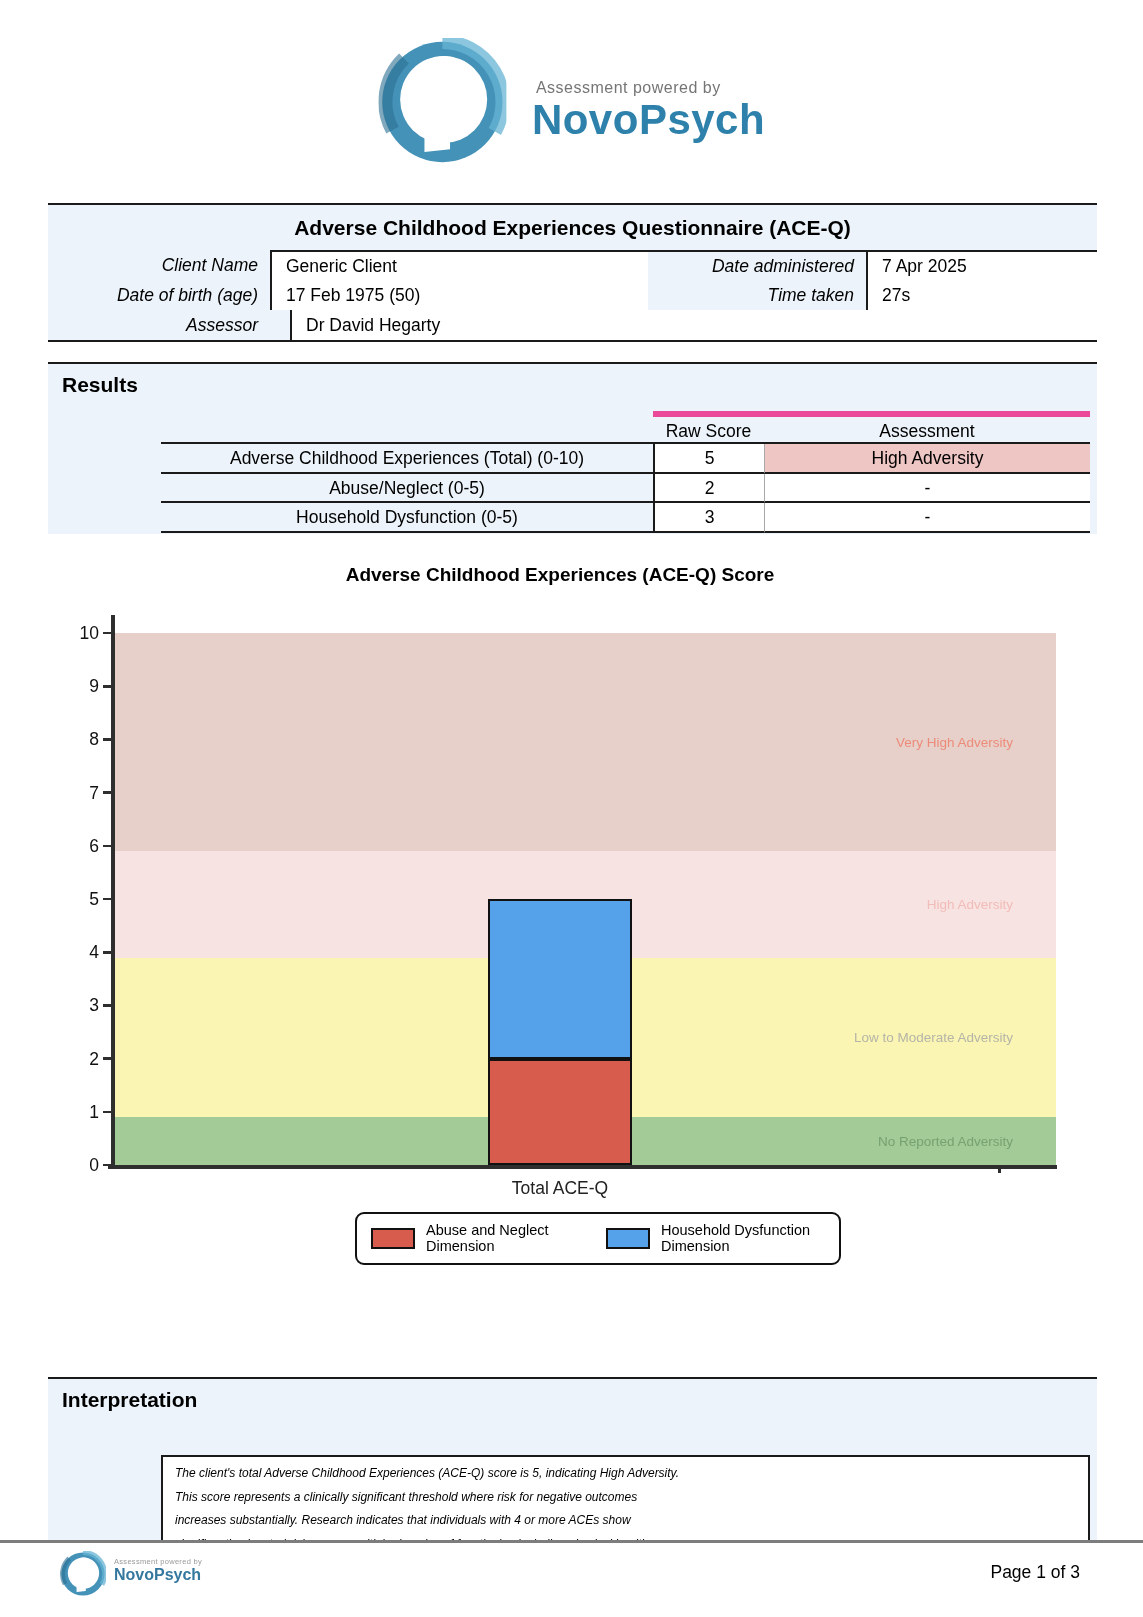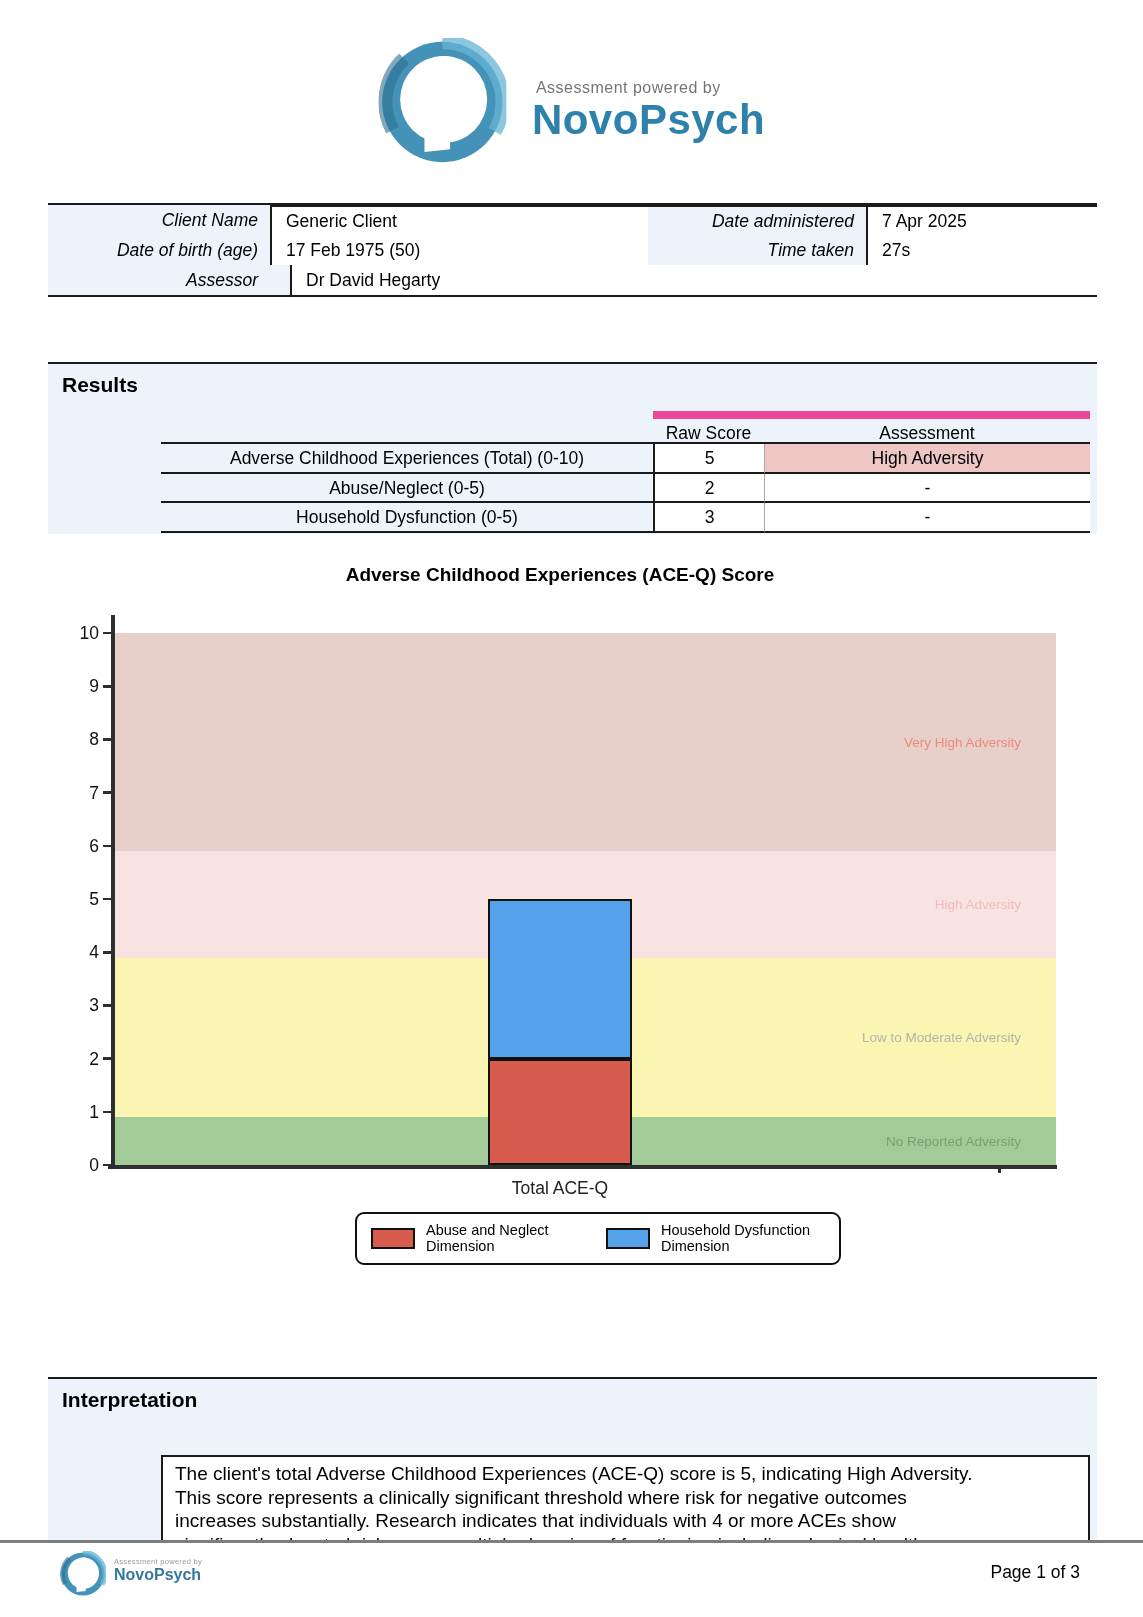--- a/index.html
+++ b/index.html
@@ -31,32 +31,32 @@
   .section-block { position:absolute; left:48px; width:1049px; background:#ecf3fa;
     border-top:2.5px solid #1a1a1a; }
   .section-heading { font-size:21px; font-weight:bold; padding:9px 0 0 14px; }
 
   
   .results-block { top:362px; height:172px; }
   .results-table { position:absolute; left:113px; top:47px;
     display:grid; grid-template-columns:492px 111px 326px; }
   .results-table .cell { font-size:17.5px; text-align:center; }
   .results-table .hdr { height:33px; line-height:33px; border-bottom:2px solid #1a1a1a; }
-  .results-table .hdr.scored { border-top:8px solid #ec4899; line-height:29px; }
+  .results-table .hdr.scored { border-top:6px solid #ec4899; line-height:29px; }
   .results-table .row-cell { height:29.5px; line-height:29.5px; border-bottom:2px solid #1a1a1a; }
   .results-table .raw { background:#fff; border-left:2px solid #1a1a1a; }
   .results-table .desc { background:#fff; border-left:1.5px solid #a8a8a8; }
 
   
   .chart { position:absolute; left:0; top:558px; width:1143px; height:722px; }
   .chart-title { position:absolute; left:115px; top:6px; width:890px; text-align:center;
     font-size:19px; font-weight:bold; }
   .plot { position:absolute; left:115px; top:75px; width:941px; height:532px; }
   .band { position:absolute; left:0; width:100%; z-index:0; }
-  .band-label { position:absolute; right:0; width:100%; display:flex; align-items:center;
+  .band-label { position:absolute; right:8px; width:100%; display:flex; align-items:center;
     justify-content:flex-end; padding-right:35px; font-size:13.5px; z-index:1; }
   .yaxis { position:absolute; left:-4px; top:-18px; height:554px; width:4px; background:#2e2e2e; z-index:3; }
   .xaxis { position:absolute; left:-7px; right:-1px; bottom:-4px; height:4.5px; background:#2e2e2e; z-index:3; }
   .ytick { position:absolute; left:-12px; width:12px; height:2.5px; background:#2e2e2e; z-index:3; }
   .ytick-label { position:absolute; left:-54px; width:38px; text-align:right; font-size:17.5px;
     line-height:18px; color:#111; z-index:3; }
   .x-end-tick { position:absolute; width:2.5px; height:8px; background:#2e2e2e; z-index:3; }
   .bar { position:absolute; bottom:0; z-index:2; }
   .bar-seg { position:absolute; left:0; right:0; border:2.2px solid #111; }
   .x-cat-label { position:absolute; top:620px; left:460px; width:200px; text-align:center;
@@ -64,21 +64,21 @@
   .legend { position:absolute; left:355px; top:654px; background:#fff; border:2px solid #111;
     border-radius:9px; padding:9px 18px 9px 14px; display:flex; align-items:center; gap:20px; }
   .legend-item { display:flex; align-items:center; gap:11px; }
   .legend-swatch { width:44px; height:21px; border:2.4px solid #111; flex:none; }
   .legend-label { font-size:14.5px; line-height:15.5px; width:160px; }
 
   
   .interp-block { top:1377px; height:163px; overflow:hidden; }
   .interp-box { position:absolute; left:113px; top:76px; width:929px; background:#fff;
     border:2px solid #1a1a1a; padding:5px 12px 24px 12px; }
-  .interp-line { font-size:19px; line-height:23.5px; }
+  .interp-line { font-size:12px; line-height:23.5px;font-style:italic; }
 
   
   .footer-rule { position:absolute; left:0; top:1540px; width:1143px; height:3px; background:#7d7d7d; }
   .footer-logo { position:absolute; left:60px; top:1551px; width:46px; height:46px; }
   .footer-brand { position:absolute; left:114px; top:1557px; display:flex; flex-direction:column; }
   .footer-powered { font-size:7.5px; color:#9a9a9a; letter-spacing:0.3px; }
   .footer-name { font-size:16px; font-weight:bold; color:#35789f; }
   .footer-page { position:absolute; right:63px; top:1562px; font-size:17.5px; }
 </style>
 </head>
@@ -93,20 +93,21 @@
     <path fill="#fff" d="M51,14 C66,14 77,27 76,41 C75.5,49 70.5,54 68.5,58 L72,62.5 L68.5,64.5 L69.5,70
       C69.5,75 62,77.5 56,76 L56,87 L36,89 L36,72 C27.5,63 25.5,50 28.5,40 C32.5,24 41,14 51,14 Z"></path>
   </svg>
   <div class="brand-text">
     <div class="powered-by">Assessment powered by</div>
     <div class="brand-name">NovoPsych</div>
   </div>
 </div>
 
 <div class="client-block">
+  <div class="client-title">Adverse Childhood Experiences Questionnaire (ACE-Q)</div>
   <div class="client-grid">
     <div class="lbl">Client Name</div>
     <div class="val bt">Generic Client</div>
     <div class="lbl bt">Date administered</div>
     <div class="val bt">7 Apr 2025</div>
 
     <div class="lbl">Date of birth (age)</div>
     <div class="val">17 Feb 1975 (50)</div>
     <div class="lbl">Time taken</div>
     <div class="val">27s</div>

